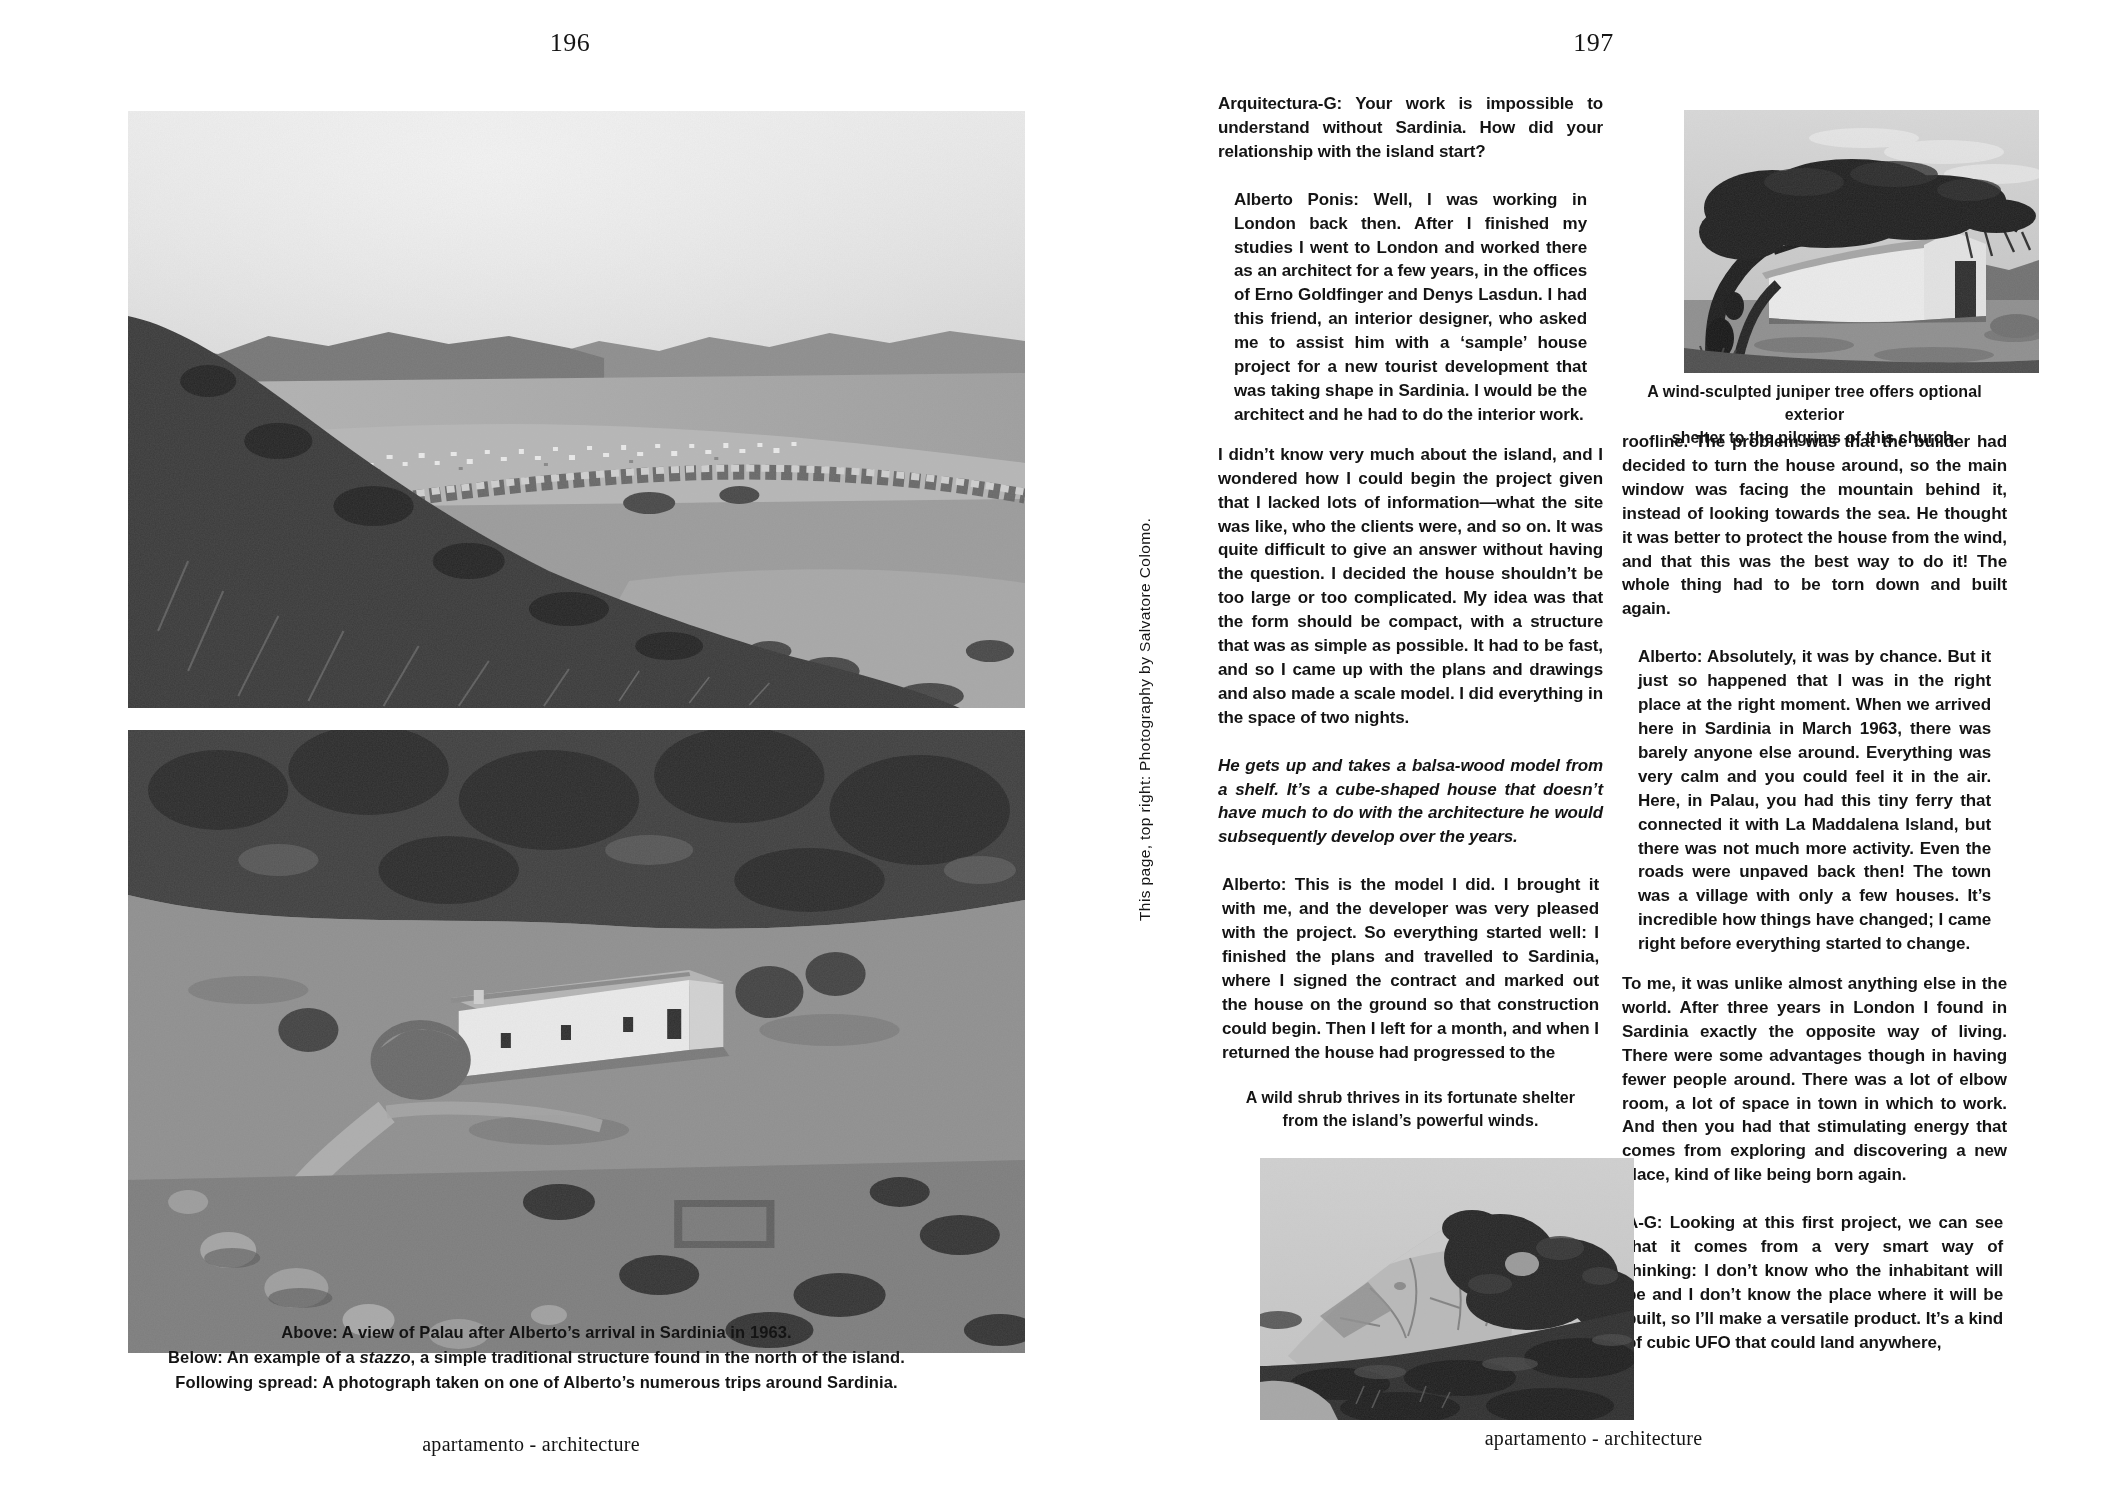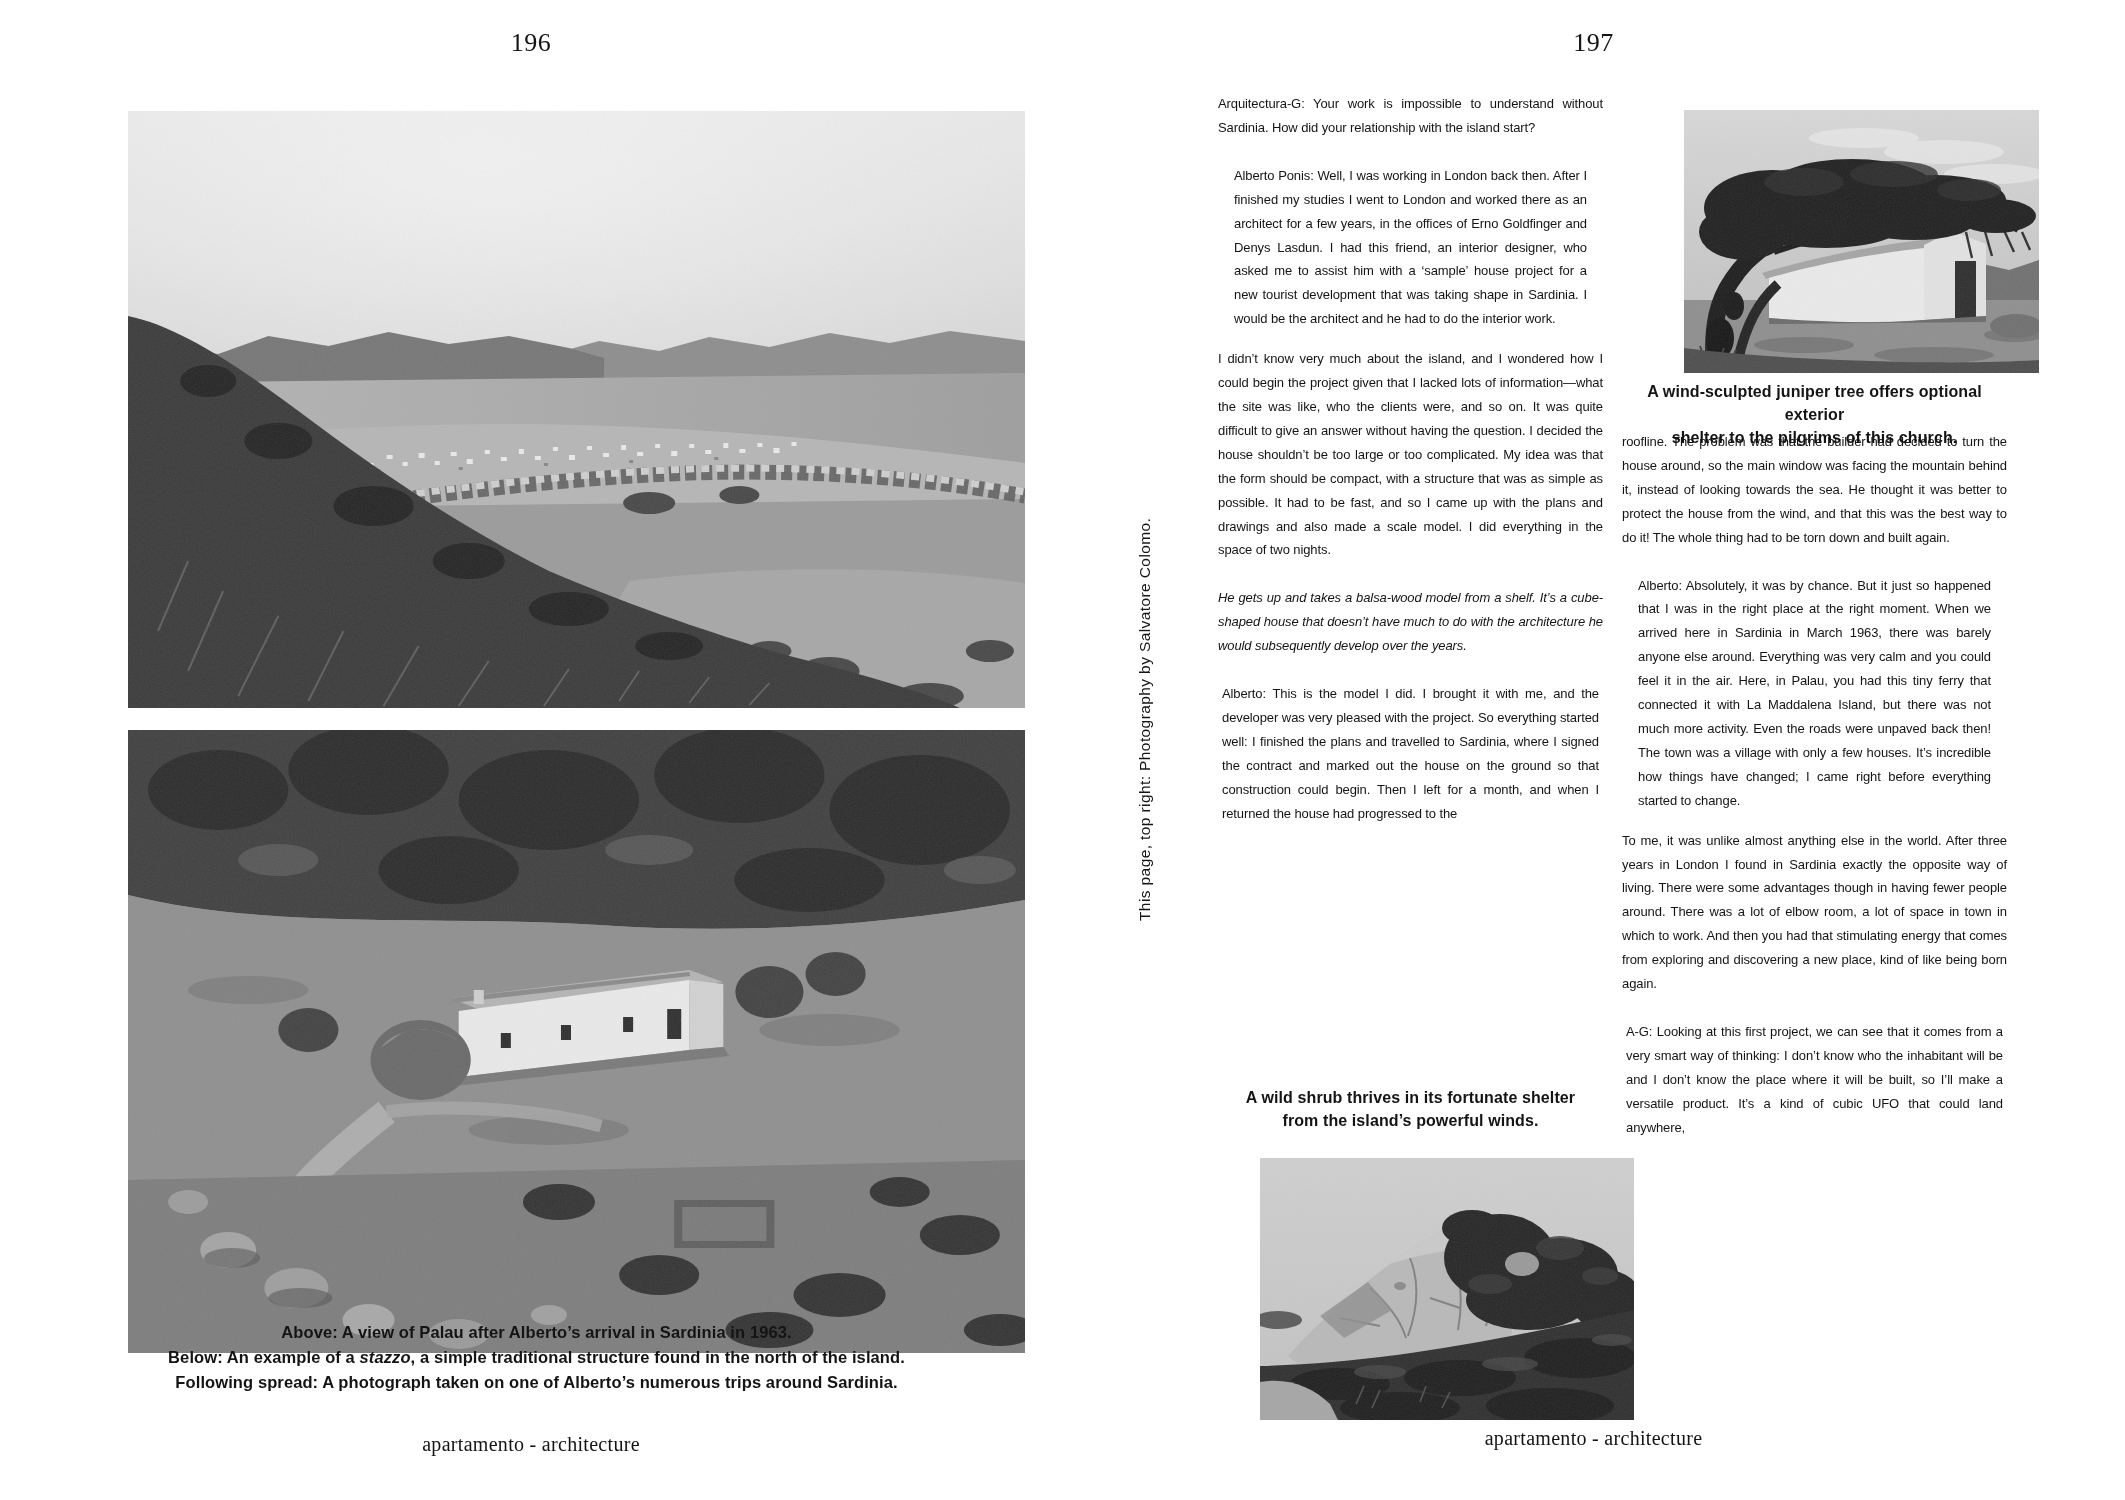--- a/index.html
+++ b/index.html
@@ -2,36 +2,36 @@
 <html><head>
 <meta charset="utf-8">
 <style>
   html,body{margin:0;padding:0;background:#ffffff;}
   body{width:2125px;height:1500px;position:relative;overflow:hidden;
        font-family:"Liberation Sans",sans-serif;color:#141414;}
   .abs{position:absolute;}
   
   .pagenum{font-family:"Liberation Serif",serif;font-size:26px;text-align:center;letter-spacing:.5px;}
   .footer{font-family:"Liberation Serif",serif;font-size:20px;text-align:center;letter-spacing:.3px;}
-  #pn-196{left:0;width:1062px;top:28px;}
+  #pn-196{left:0;width:1062px;top:28px;padding-left:39px;}
   #pn-197{left:1062px;width:1063px;top:28px;}
   #footer-left{left:0;width:1062px;top:1433px;}
   #footer-right{left:1062px;width:1063px;top:1427px;}
   
   .photo{position:absolute;overflow:hidden;background:#bdbdbd;}
   .photo svg{display:block;width:100%;height:100%;}
   #photo-1{left:88px;top:95px;width:897px;height:597px;}
   #photo-2{left:88px;top:714px;width:897px;height:623px;}
   #photo-3{left:1644px;top:94px;width:355px;height:263px;}
   #photo-4{left:1220px;top:1142px;width:374px;height:262px;}
   
   #captions-left{left:88px;top:1320px;width:897px;text-align:center;
     font-size:16.5px;line-height:25px;font-weight:700;letter-spacing:.1px;}
   
-  .col{font-size:13px;line-height:23.9px;font-weight:400;text-align:justify;
+  .col{font-size:17px;line-height:23.9px;font-weight:700;text-align:justify;
        letter-spacing:-.1px;}
   #col-1{left:1218px;top:92px;width:385px;}
   #col-2{left:1622px;top:430px;width:385px;}
   .para{margin:0 0 24px 0;}
   .para.cont{margin:16px;}
   .para.last{margin:4px;}
   .stage{font-style:italic;}
   
   .photocap{text-align:center;font-size:16px;line-height:23px;font-weight:700;letter-spacing:.1px;}
   #caption-shrub{left:1218px;top:1086px;width:385px;}

